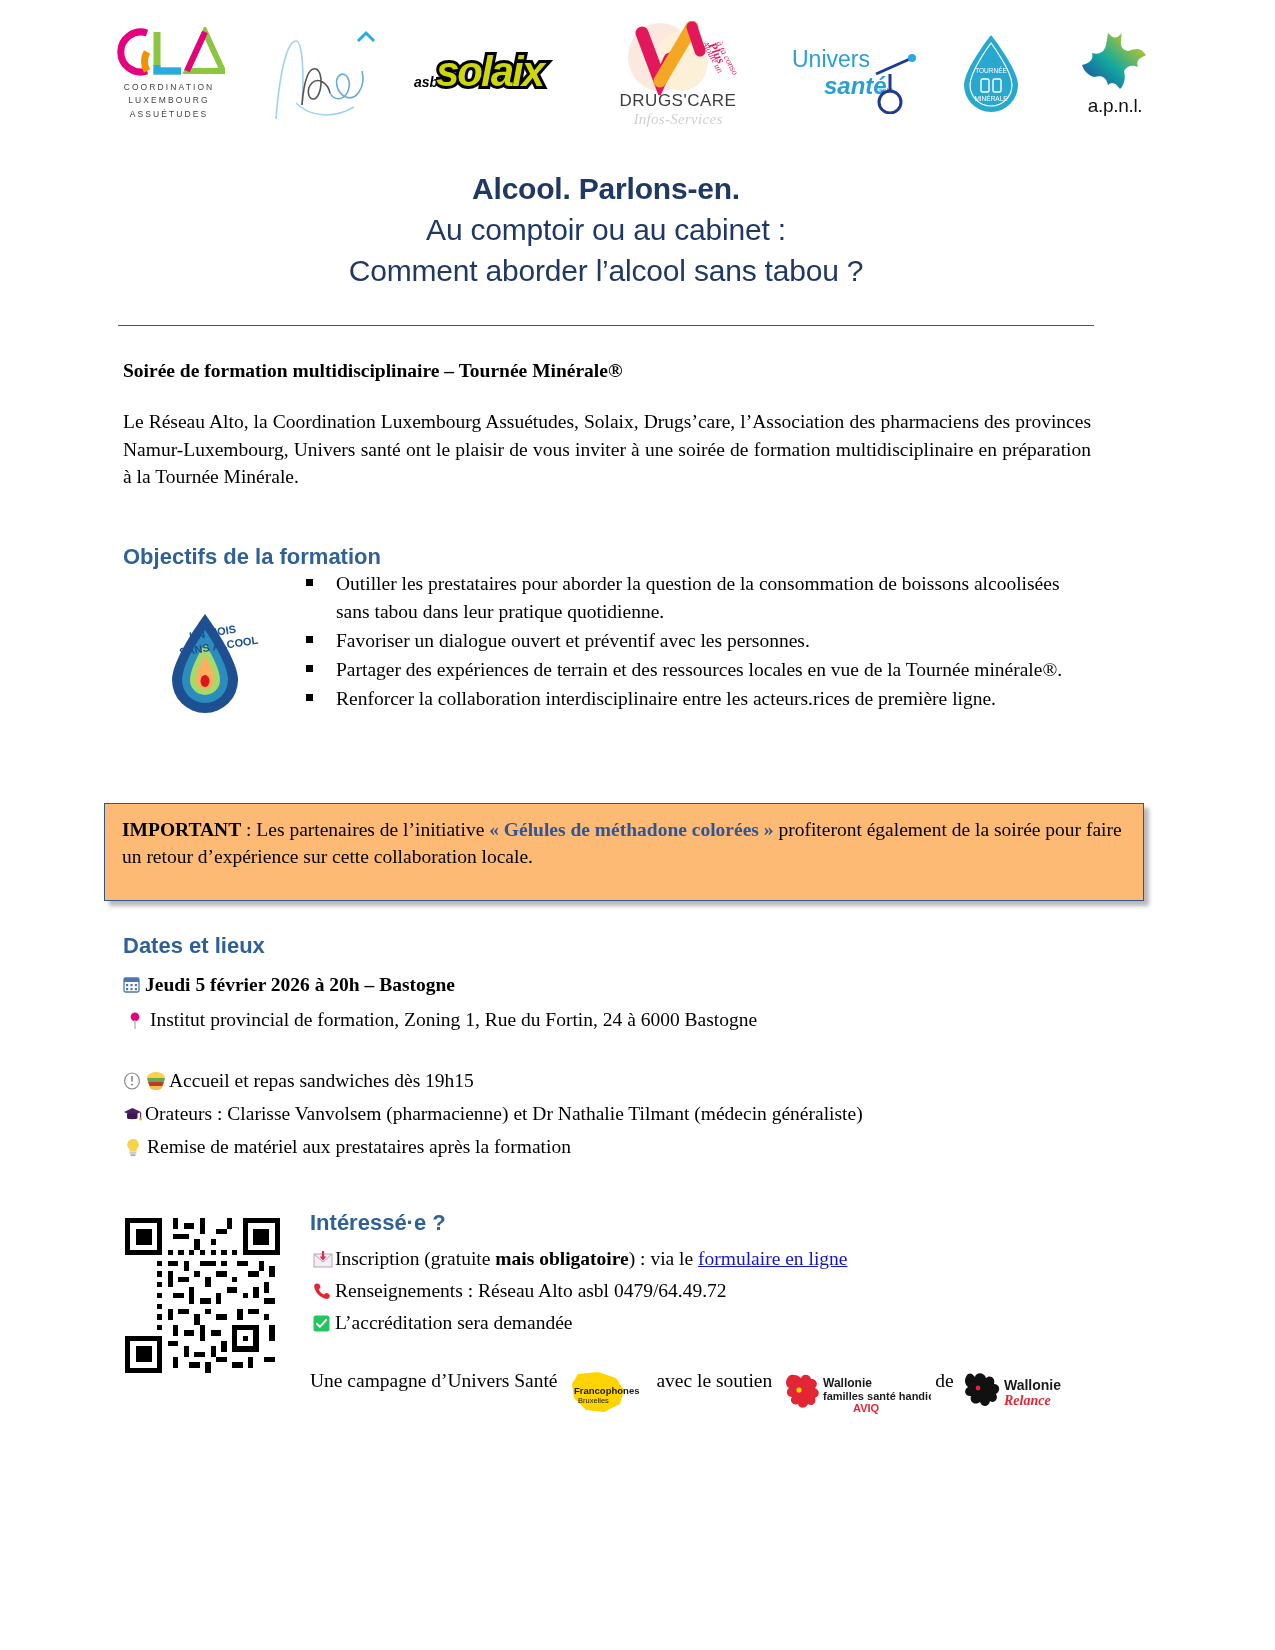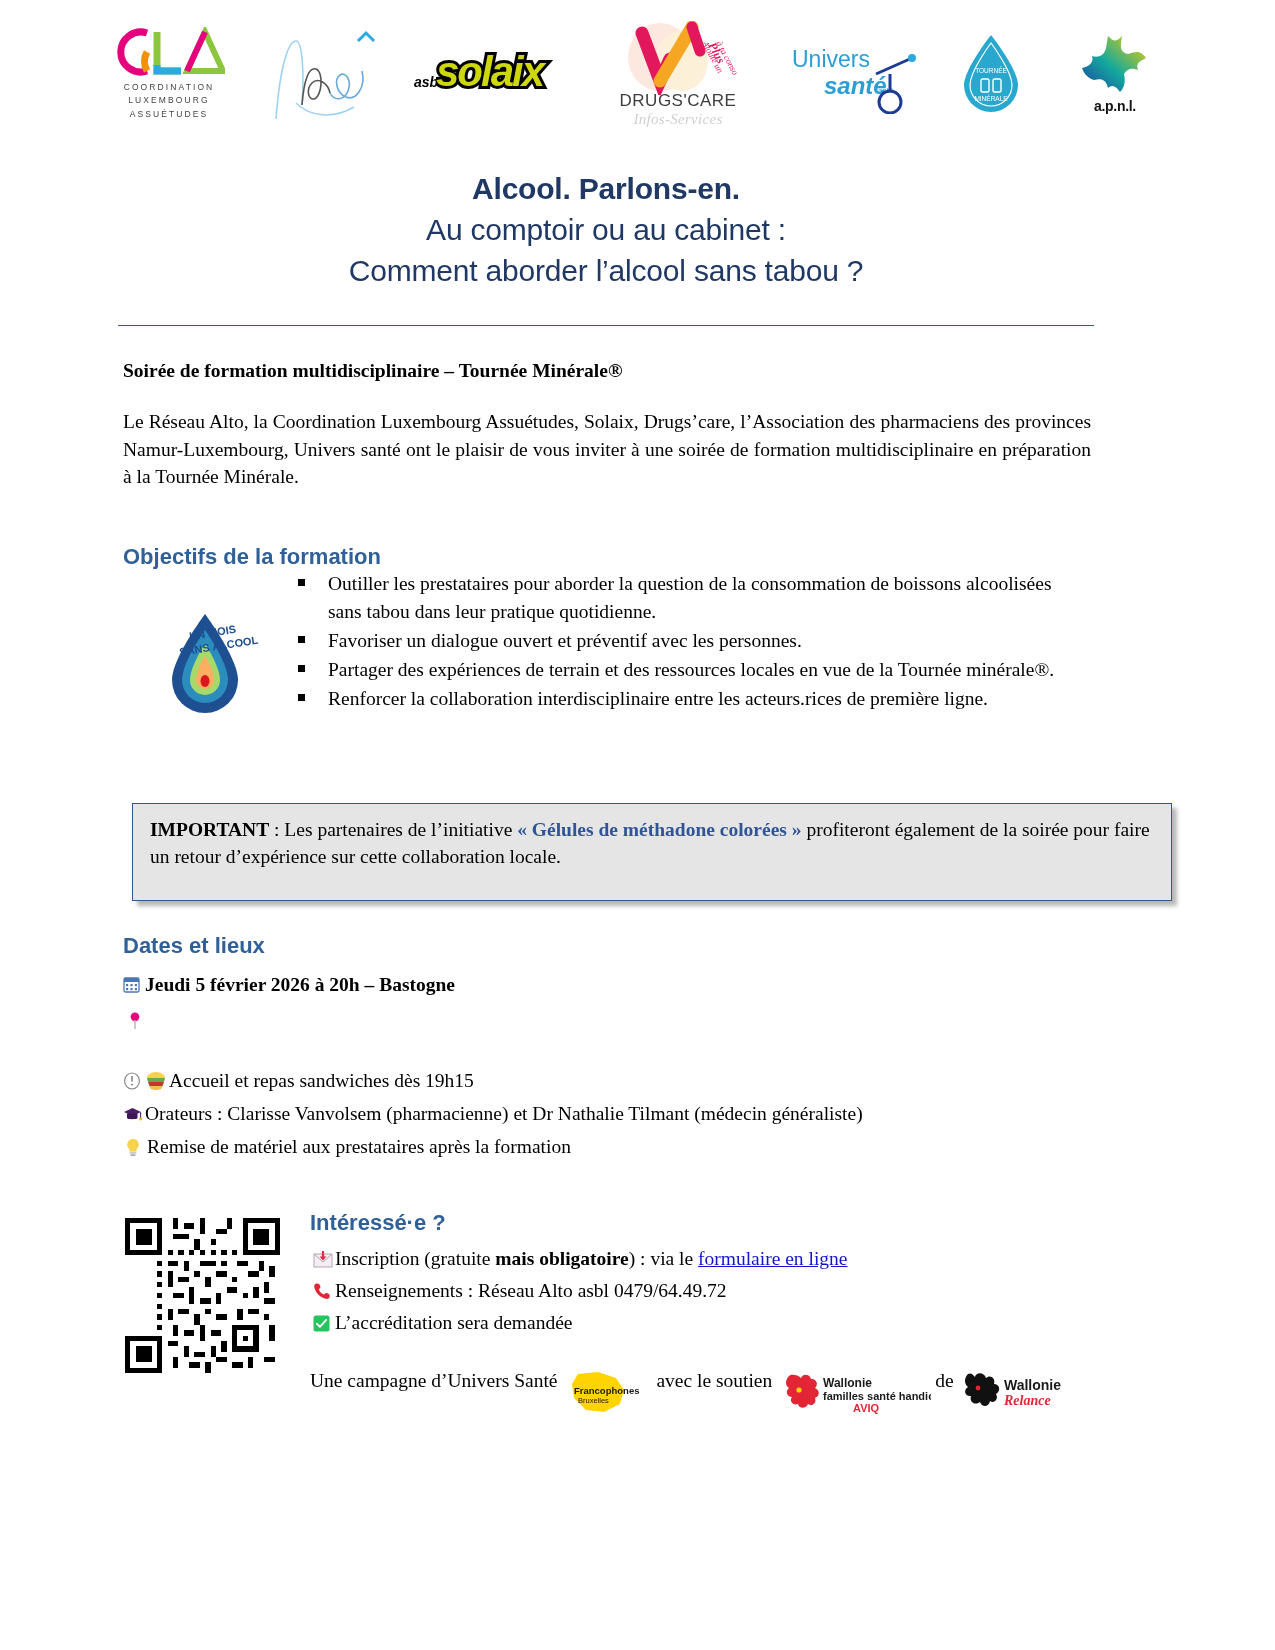--- a/index.html
+++ b/index.html
@@ -53,22 +53,22 @@
   .univ-2{ position:absolute; left:12px; top:38px; font-family:"Liberation Sans", sans-serif;
     font-size:24px; font-weight:bold; font-style:italic; color:#2a9fd6;margin-left:20px; }
   .univ-asbl{ position:absolute; left:86px; top:52px; font-size:8px; color:#2a9fd6;
     font-family:"Liberation Sans", sans-serif; }
 
   
   .logo-drop{ width:70px; height:86px; position:relative; }
 
   
   .logo-apnl{ width:110px; text-align:center; }
-  .apnl-txt{ font-family:"Liberation Sans", sans-serif; font-weight:bold;
-    font-size:14px; color:#111; letter-spacing:-.3px; margin-top:2px;}
+  .apnl-txt{ font-family:"Liberation Sans", sans-serif; font-weight:normal;
+    font-size:19px; color:#111; letter-spacing:-.3px; margin-top:2px;}
 
   
   .title-block{ position:absolute; left:118px; top:172px; width:976px; text-align:center; }
   .title-1{ font-family:"Liberation Sans", sans-serif; font-weight:bold;
     font-size:30px; color:#1f3864; letter-spacing:-.2px; }
   .title-2, .title-3{ font-family:"Liberation Sans", sans-serif;
     font-size:30px; color:#1f3864; margin-top:7px; letter-spacing:-.2px;}
   .title-rule{ position:absolute; left:118px; top:325px; width:976px;
     border-top:1.6px solid #2f5597; }
 
@@ -79,35 +79,34 @@
     font-size:19.5px; line-height:1.42; text-align:justify; }
 
   
   .h-blue{ font-family:"Liberation Sans", sans-serif; font-weight:bold;
     font-size:22px; color:#2f6098; }
   .h-objectifs{ position:absolute; left:123px; top:544px; }
   .h-dates{ position:absolute; left:123px; top:933px; }
   .h-interesse{ position:absolute; left:310px; top:1210px; }
 
   
-  .obj-list{ position:absolute; left:292px; top:570px; width:790px; }
+  .obj-list{ position:absolute; left:300px; top:570px; width:790px; }
   .obj-item{ position:relative; padding-left:36px; font-size:19.5px;
     line-height:1.43; margin-bottom:1px; }
   .obj-item .sq{ position:absolute; left:6px; top:9px; width:7px; height:7px;
     background:#000; }
 
   
   .mois-logo{ position:absolute; left:140px; top:596px; width:130px; height:130px; }
 
   
   .important-box{
     position:absolute; left:104px; top:803px; width:1040px; height:98px;
-    border:1.6px solid #2f5597; background:#e5e5e5;
+    border:1.6px solid #2f5597; background:#fdba74;
     box-shadow:5px 5px 4px rgba(0,0,0,.28);
-    margin-left:28px;
   }
   .important-inner{ padding:12px 14px 0 17px; font-size:19.5px; line-height:1.4; }
   .imp-blue{ color:#2f5597; font-weight:bold; }
 
   
   .date-line{ position:absolute; font-size:19.5px; line-height:1.35; }
   .d1{ left:123px; top:972px; font-weight:bold; }
   .d2{ left:128px; top:1007px; }
   .d3{ left:123px; top:1068px; }
   .d4{ left:123px; top:1101px; }
@@ -301,21 +300,21 @@
       </svg>
     </span><span>Jeudi 5 février 2026 à 20h – Bastogne</span>
   </div>
 
   <div class="date-line d2">
     <span class="ic">
       <svg width="14" height="19" viewBox="0 0 14 19" style="vertical-align:-4px">
         <path d="M7 1.5 A4.3 4.3 0 0 1 7 10.2 A4.3 4.3 0 0 1 7 1.5 Z" fill="#e5007d"></path>
         <path d="M7 9 L7 18" stroke="#b3b3b3" stroke-width="1.4"></path>
       </svg>
-    </span>
+    </span><span>Institut provincial de formation, Zoning 1, Rue du Fortin, 24 à 6000 Bastogne</span>
   </div>
 
   <div class="date-line d3">
     <span class="ic">
       <svg width="18" height="18" viewBox="0 0 18 18" style="vertical-align:-3px">
         <ellipse cx="9" cy="9" rx="7.4" ry="8" fill="#fff" stroke="#8a8a8a" stroke-width="1.2"></ellipse>
         <path d="M9 4 L9 9.6" stroke="#6b6b6b" stroke-width="1.3"></path>
         <circle cx="9" cy="12.6" r=".9" fill="#6b6b6b"></circle>
       </svg>
     </span><span class="ic" style="width:24px">

